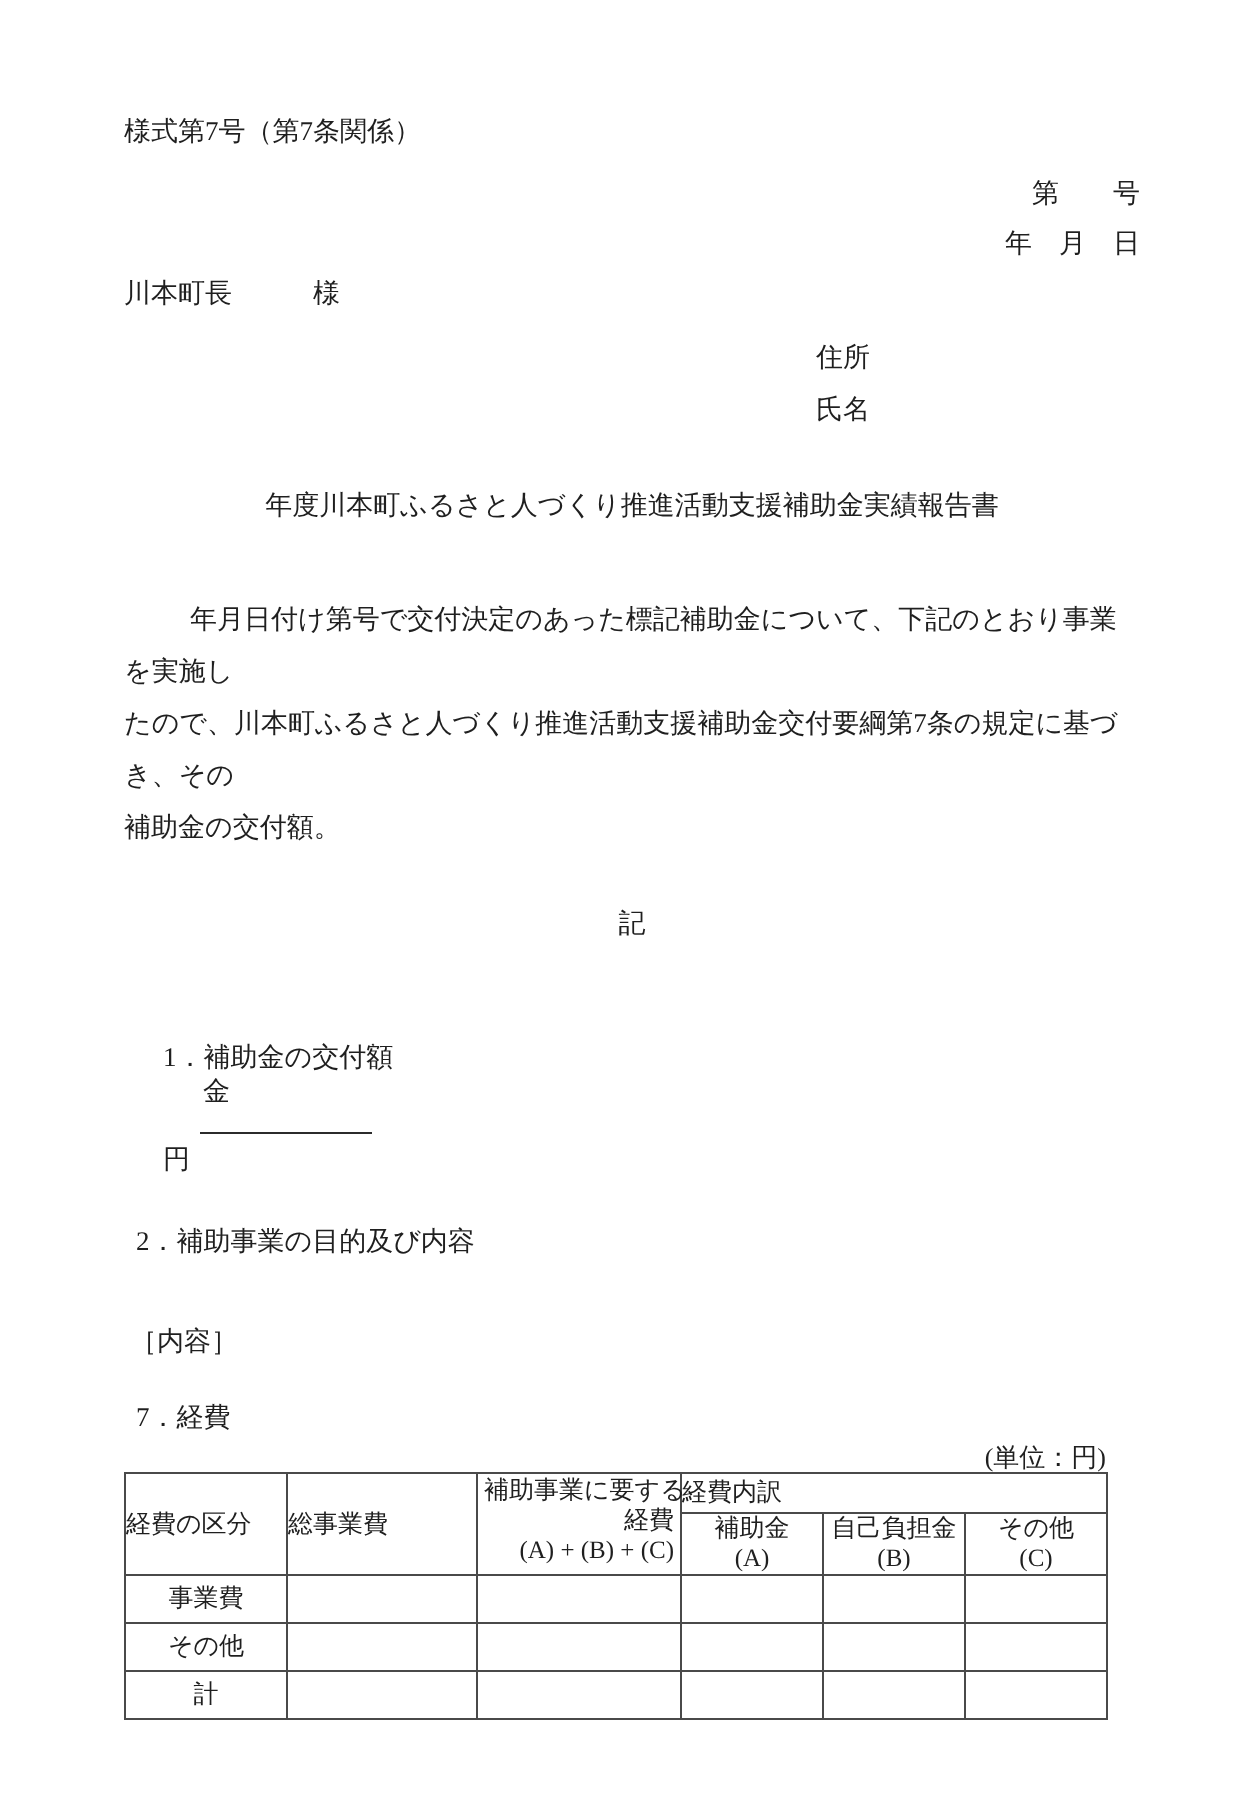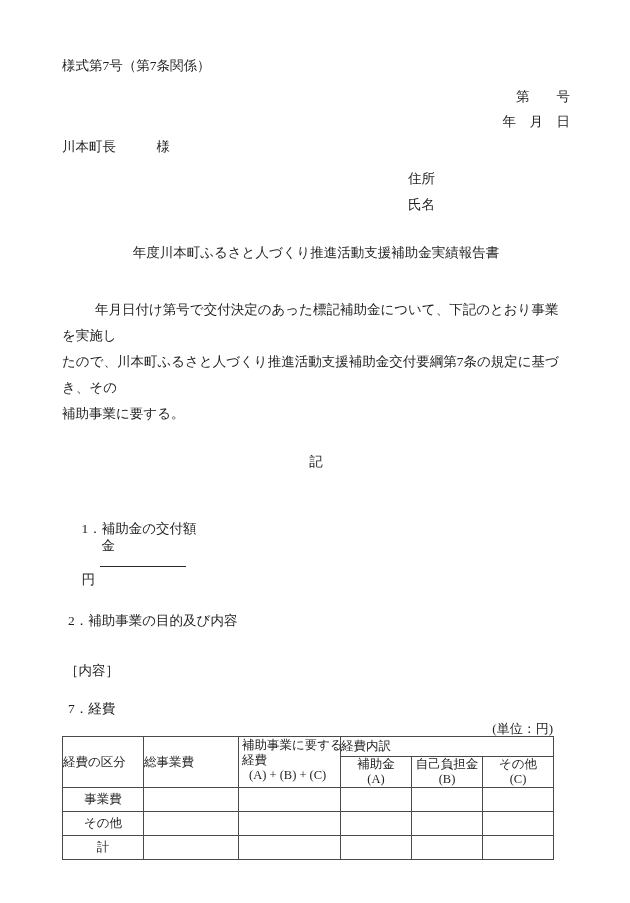--- a/index.html
+++ b/index.html
@@ -39,21 +39,21 @@
   .table-wrap { width:491px; }
   .unit-note { margin-top:4px; line-height:15px; text-align:right; font-size:13px; }
   table { border-collapse:collapse; width:491px; table-layout:fixed; border:1px solid #3d3d3d; }
   th, td { border:1px solid #4a4a4a; font-weight:normal; font-size:12.5px; padding:0; }
   col.c1{width:81px;} col.c2{width:95px;} col.c3{width:102px;}
   col.c4{width:71px;} col.c5{width:71px;} col.c6{width:71px;}
   tr.group-row { height:20px; }
   tr.sub-row { height:31px; }
   tr.data-row { height:24px; }
   th.v-center { text-align:left; vertical-align:middle; }
-  th.required-cell { text-align:left; vertical-align:top; padding:1px 3px; }
+  th.required-cell { text-align:right; vertical-align:top; padding:1px 3px; }
   .req-line { line-height:15px; white-space:pre; }
   .req-formula { padding-left:7px; }
   th.sub-cell { text-align:center; vertical-align:middle; }
   .sub-line { line-height:15px; }
   td.row-label { text-align:center; vertical-align:middle; }
 </style>
 </head>
 <body>
 
 <div class="doc">
@@ -66,21 +66,21 @@
   <div class="sender">
     <div>住所</div>
     <div>氏名</div>
   </div>
 
   <div class="line center doc-title">年度川本町ふるさと人づくり推進活動支援補助金実績報告書</div>
 
   <div class="body-para">
     <div class="indent">年月日付け第号で交付決定のあった標記補助金について、下記のとおり事業を実施し</div>
     <div>たので、川本町ふるさと人づくり推進活動支援補助金交付要綱第7条の規定に基づき、その</div>
-    <div>補助事業に要する。</div>
+    <div>補助金の交付額。</div>
   </div>
 
   <div class="line center record-marker">記</div>
 
   <div class="line item1">
     <span>1．補助金の交付額</span>
     <span class="money-prefix">金</span>
     <span class="blank-underline"></span>
     <span>円</span>
   </div>

